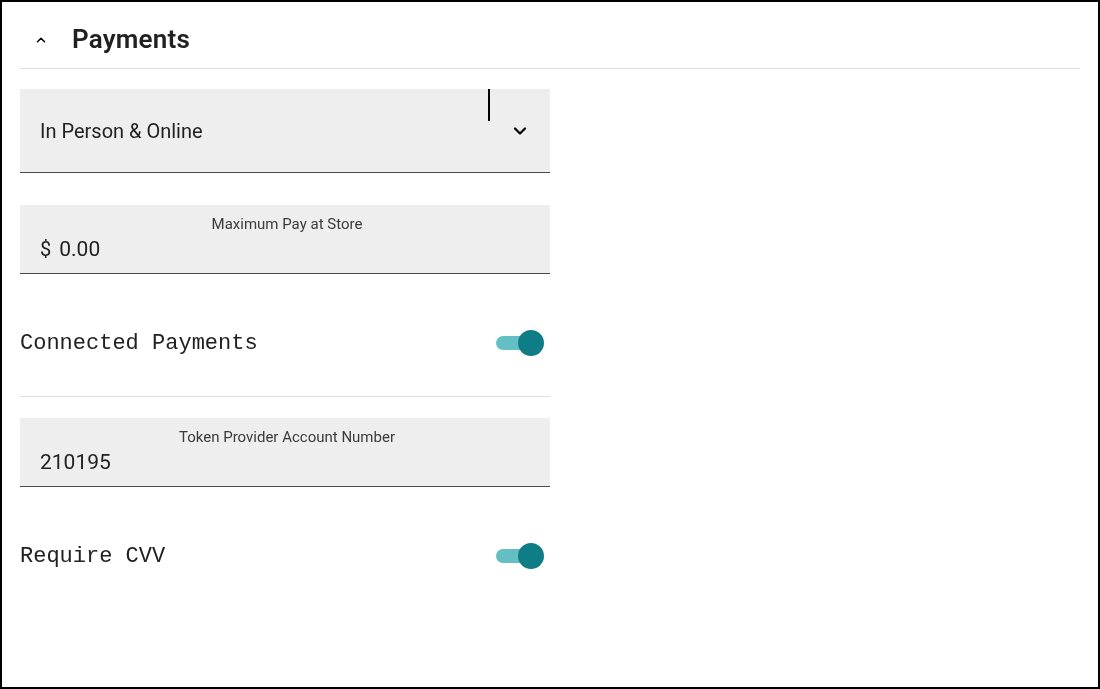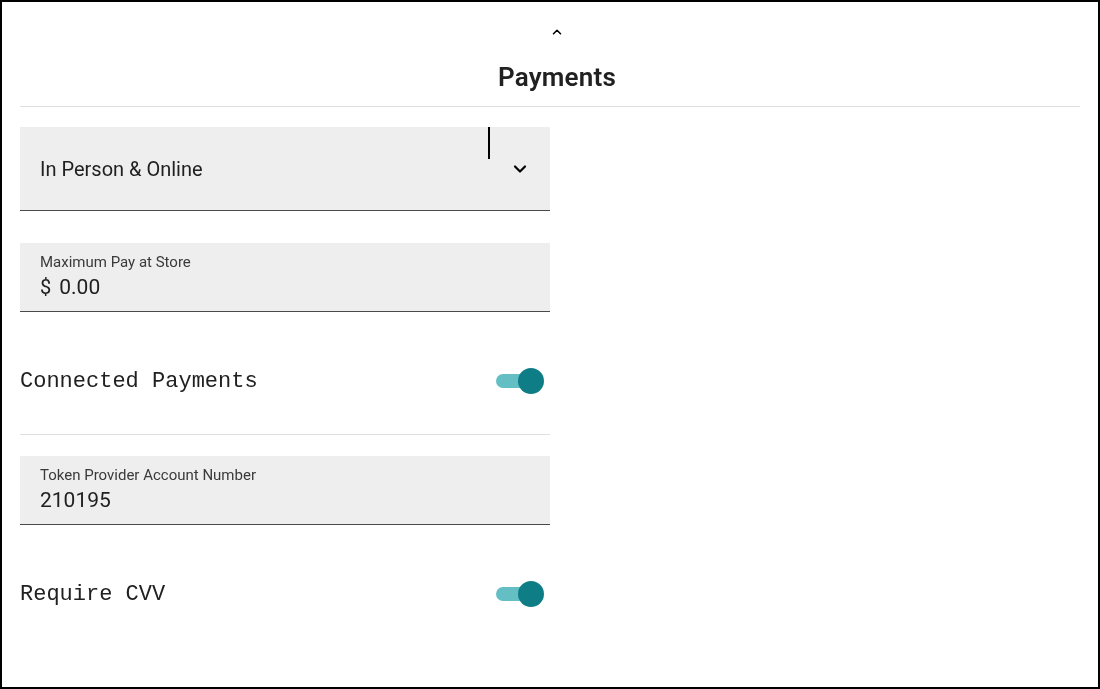--- a/index.html
+++ b/index.html
@@ -23,21 +23,20 @@
     padding: 18px 18px 0 18px;
   }
 
   
   .section-header {
     display: flex;
     align-items: center;
     gap: 24px;
     padding: 4px 0 14px 14px;
     border-bottom: 1px solid #e0e0e0;
-    flex-direction: column;
   }
   .section-header .chevron {
     width: 14px;
     height: 14px;
     display: inline-flex;
   }
   .section-title {
     font-size: 26px;
     font-weight: 600;
     letter-spacing: 0.2px;
@@ -76,20 +75,21 @@
     position: absolute;
     top: 0;
     left: 468px;
     width: 0;
     height: 32px;
     border-left: 2px solid #000;
   }
 
   .filled-field.input {
     padding: 10px 16px 12px 20px;
+    text-align: center;
   }
   .filled-field .float-label {
     font-size: 15px;
     color: #3a3a3a;
     margin-bottom: 4px;
     display: block;
   }
   .filled-field .value-row {
     display: flex;
     align-items: baseline;

